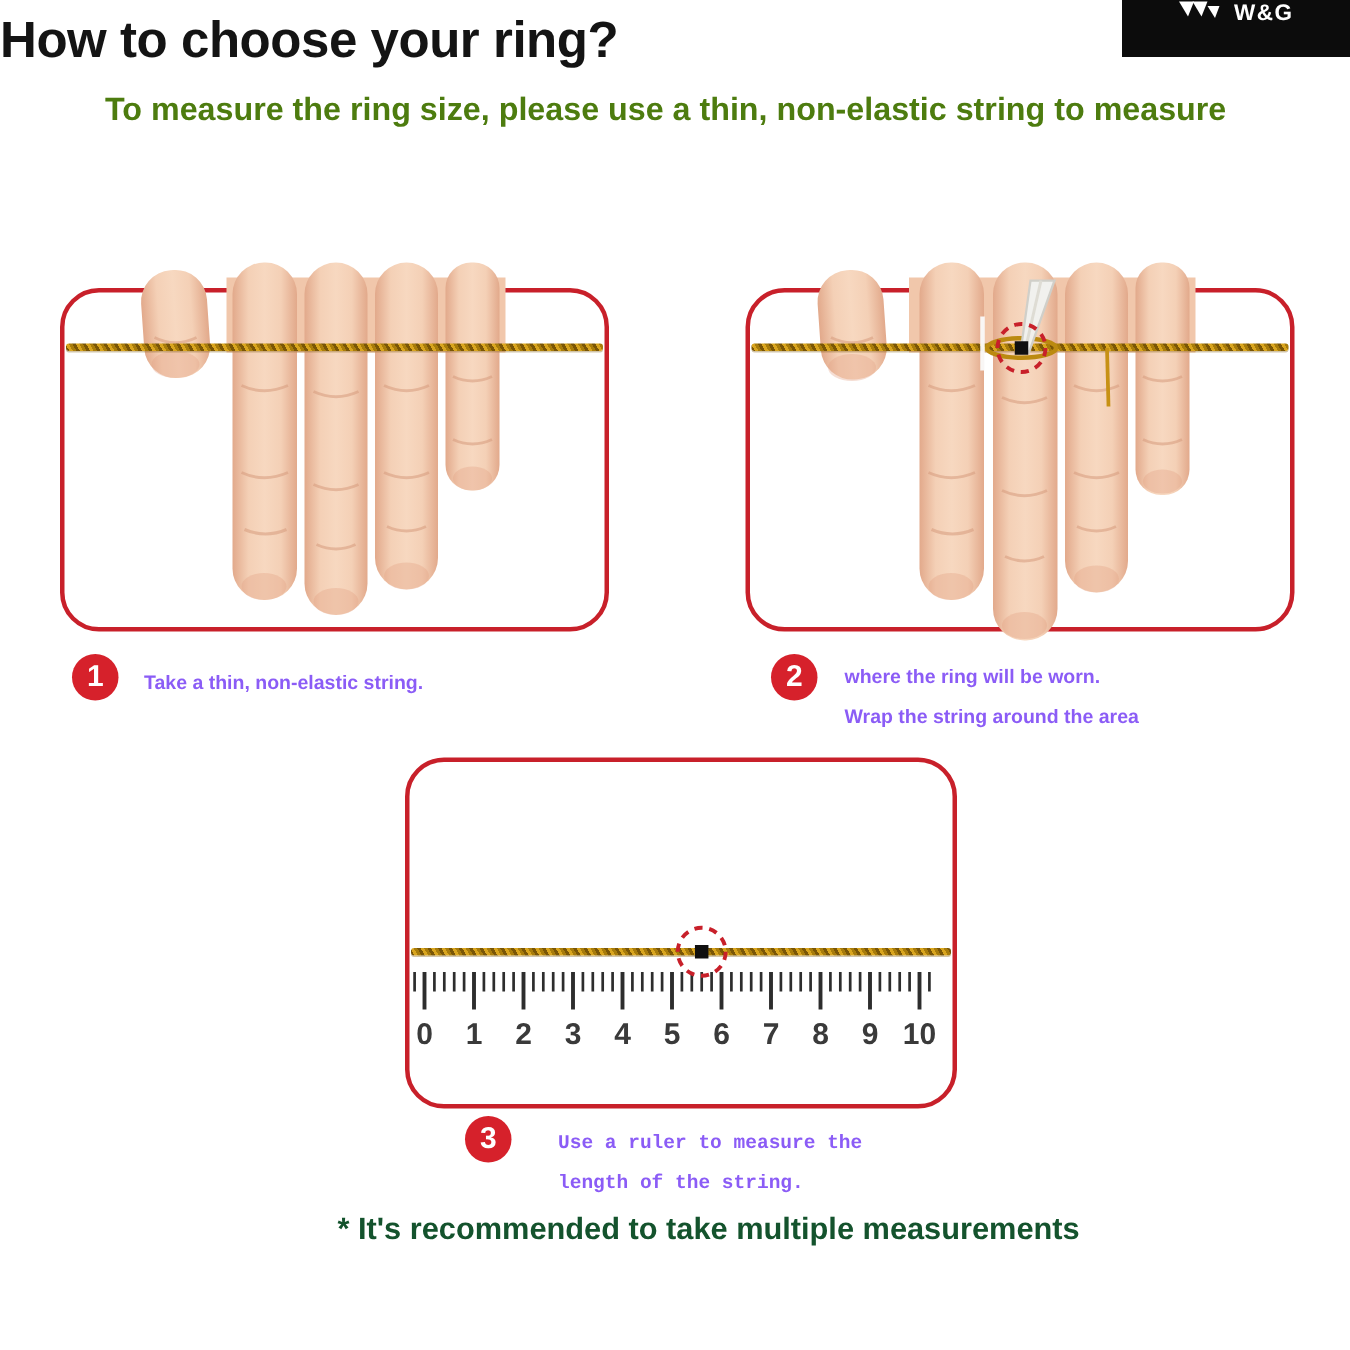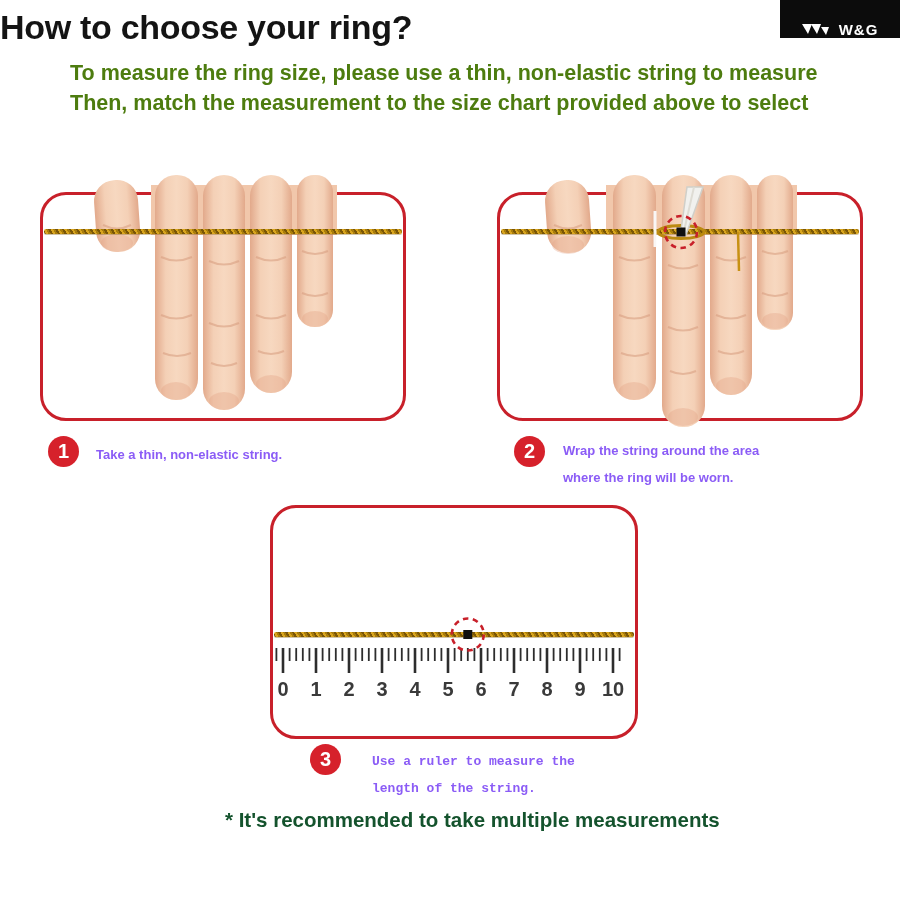--- a/index.html
+++ b/index.html
@@ -5,22 +5,22 @@
   html,body{margin:0;padding:0;}
   body{
     width:900px;height:900px;position:relative;overflow:hidden;
     background:#ffffff;font-family:"Liberation Sans",sans-serif;
   }
   .title{
     position:absolute;top:8px;left:0;width:100%;text-align:left;
     font-size:34px;font-weight:800;color:#141414;letter-spacing:-0.3px;
   }
   .logo{
-    position:absolute;top:0;right:0;width:120px;height:38px;background:#0c0c0c;
-    display:flex;align-items:flex-end;justify-content:center;gap:7px;
+    position:absolute;top:0;right:0;width:152px;height:38px;background:#0c0c0c;
+    display:flex;align-items:flex-start;justify-content:center;gap:7px;
   }
   .logo-text{color:#ffffff;font-weight:bold;font-size:15px;letter-spacing:1px;}
   .intro{
     position:absolute;left:70px;top:59px;font-size:21.5px;font-weight:600;
     color:#4d7c0f;line-height:29.5px;white-space:nowrap;
   }
   .panel{
     position:absolute;border:3px solid #c8202a;border-radius:26px;background:#fff;
   }
   #panel-1{left:40px;top:192px;width:360px;height:223px;}
@@ -58,21 +58,20 @@
   <svg width="30" height="15" viewBox="0 0 30 15">
     <polygon points="0,1 10,1 6,11" fill="#ffffff"></polygon>
     <polygon points="9,1 19,1 15,11" fill="#ffffff"></polygon>
     <polygon points="19,4 27,4 24,12" fill="#ffffff"></polygon>
   </svg>
   <span class="logo-text">W&amp;G</span>
 </div>
 
 <div class="intro">
   <div>To measure the ring size, please use a thin, non-elastic string to measure</div>
-  <div>Then, match the measurement to the size chart provided above to select</div>
 </div>
 
 <div class="panel" id="panel-1">
   <svg class="hand-svg" width="354" height="240" viewBox="0 0 354 240">
     <defs>
       <linearGradient id="fg1" x1="0" y1="0" x2="1" y2="0">
         <stop offset="0" stop-color="#e2a98b"></stop>
           <stop offset="0.25" stop-color="#f4d0b6"></stop>
         <stop offset="0.5" stop-color="#f7d8c0"></stop>
           <stop offset="0.75" stop-color="#f4d0b6"></stop>
@@ -163,22 +162,22 @@
   </svg>
 </div>
 
 <div class="badge" id="badge-1">1</div>
 <div class="step-text" id="step-text-1">
   <div>Take a thin, non-elastic string.</div>
 </div>
 
 <div class="badge" id="badge-2">2</div>
 <div class="step-text" id="step-text-2">
+  <div>where the ring will be worn.</div>
   <div>Wrap the string around the area</div>
-  <div>where the ring will be worn.</div>
 </div>
 
 <div class="panel" id="panel-3">
   <div class="string" style="top:124px"></div>
   <svg class="ruler-svg" id="ruler-svg" width="356" height="222" viewBox="0 0 356 222">
       <line x1="3.4000000000000004" x2="3.4000000000000004" y1="140" y2="153" stroke="#2d2d2d" stroke-width="1.8"></line>
       <line x1="10" x2="10" y1="140" y2="165" stroke="#2d2d2d" stroke-width="2.6"></line>
       <line x1="16.6" x2="16.6" y1="140" y2="153" stroke="#2d2d2d" stroke-width="1.8"></line>
       <line x1="23.2" x2="23.2" y1="140" y2="153" stroke="#2d2d2d" stroke-width="1.8"></line>
       <line x1="29.799999999999997" x2="29.799999999999997" y1="140" y2="153" stroke="#2d2d2d" stroke-width="1.8"></line>

